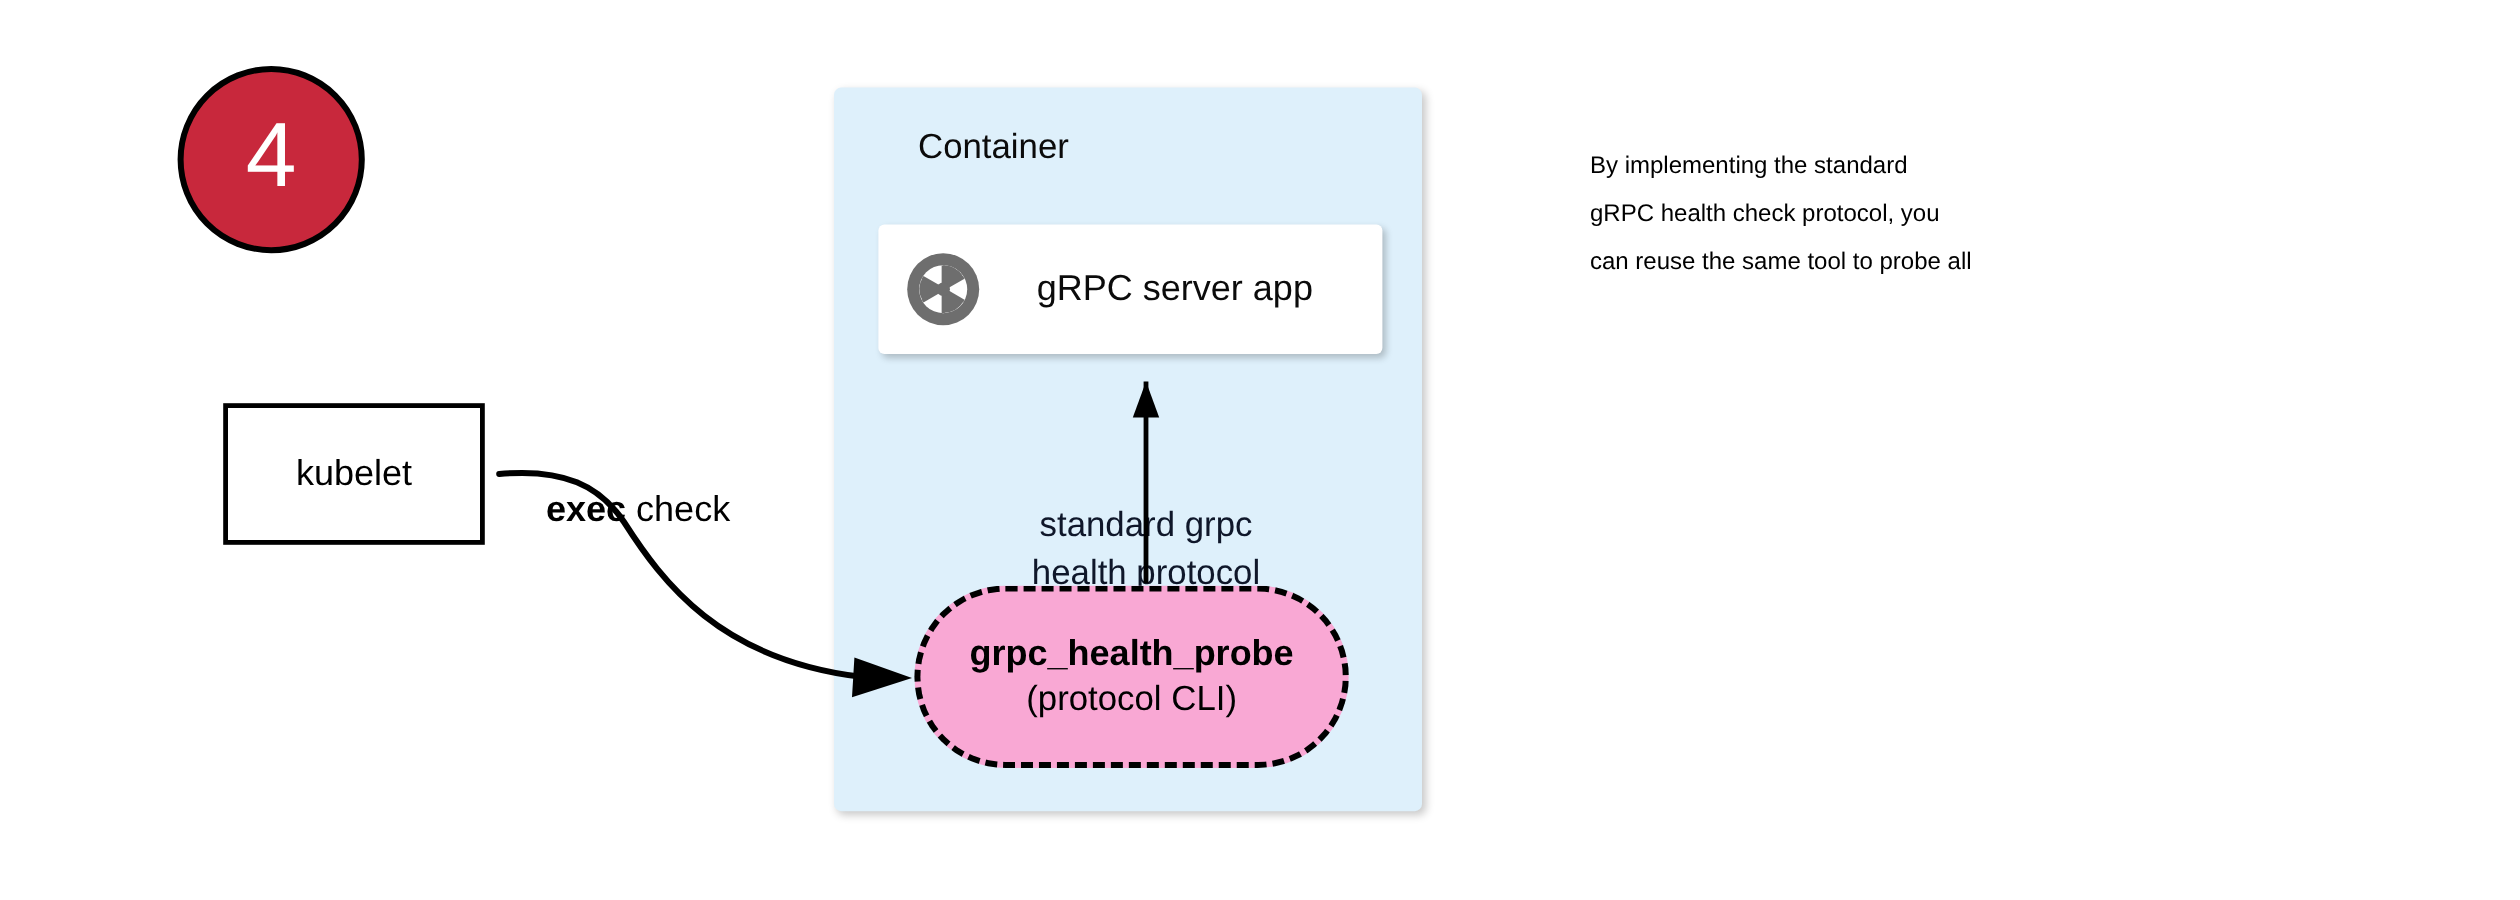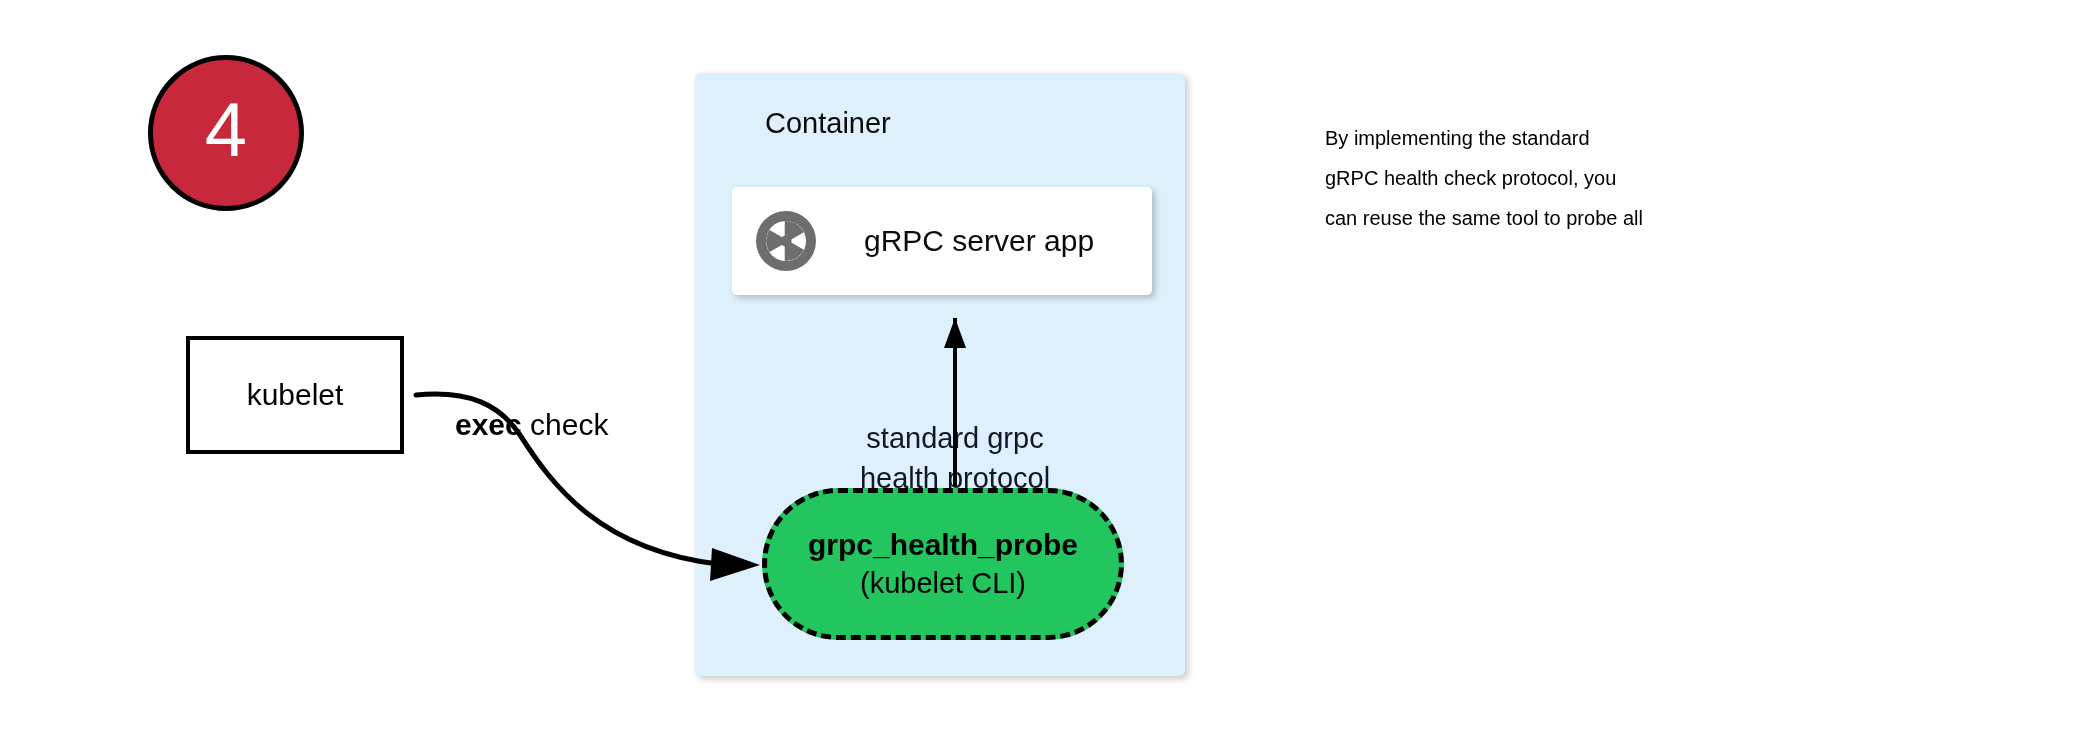--- a/index.html
+++ b/index.html
@@ -147,21 +147,21 @@
     margin-top: 44px;
   }
 
   
   .probe-box {
     position: absolute;
     left: 762px;
     top: 488px;
     width: 362px;
     height: 152px;
-    background: #22c55e;
+    background: #f9a8d4;
     border: 5px dashed #000000;
     border-radius: 78px;
     box-sizing: border-box;
     display: flex;
     flex-direction: column;
     align-items: center;
     justify-content: center;
   }
   .probe-title {
     font-size: 30px;
@@ -248,21 +248,21 @@
 
   <div class="exec-probe-label"><span class="bold">exec</span><span> check</span></div>
 
   <div class="protocol-label">
     <div>standard grpc</div>
     <div>health protocol</div>
   </div>
 
   <div class="probe-box">
     <span class="probe-title">grpc_health_probe</span>
-    <span class="probe-subtitle">(kubelet CLI)</span>
+    <span class="probe-subtitle">(protocol CLI)</span>
   </div>
 
   <svg class="arrows-layer">
     <defs>
       <marker id="arrowThin" markerWidth="10" markerHeight="12" refX="2" refY="6" orient="auto" markerUnits="userSpaceOnUse">
         <path d="M0,0 L0,12 L9,6 z" fill="#000000"></path>
       </marker>
       <marker id="arrowWide" markerWidth="20" markerHeight="18" refX="18" refY="9" orient="auto" markerUnits="userSpaceOnUse">
         <path d="M0,0 L0,18 L19,9 z" fill="#000000"></path>
       </marker>

